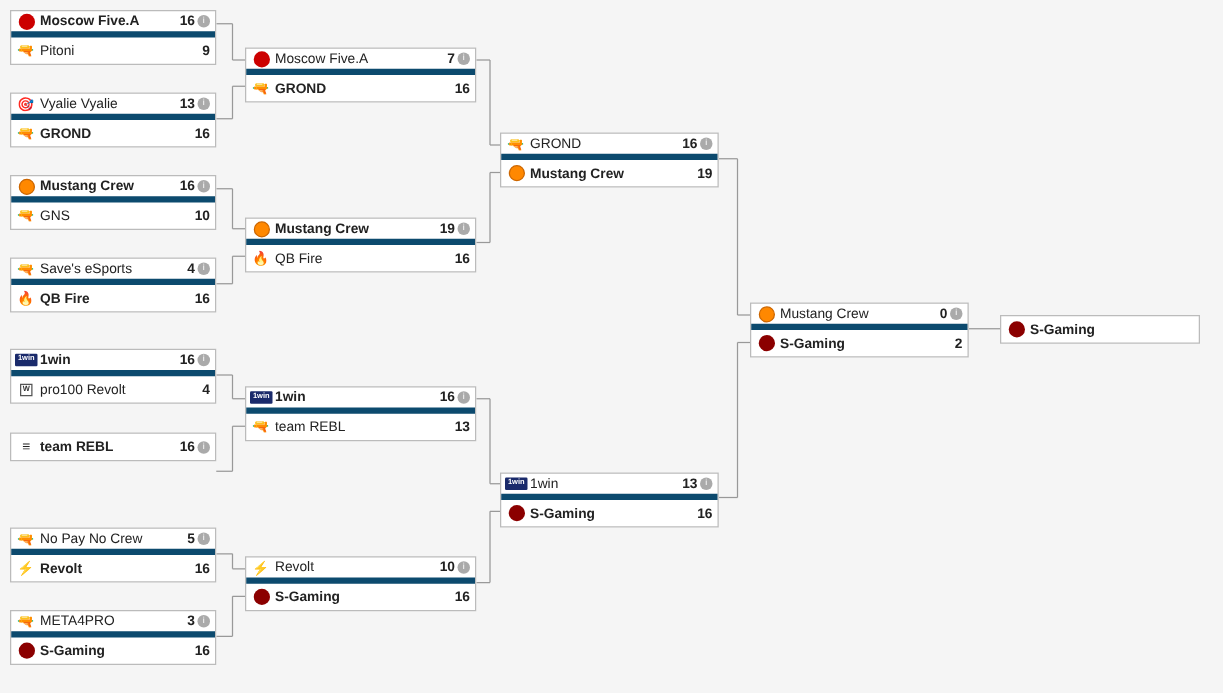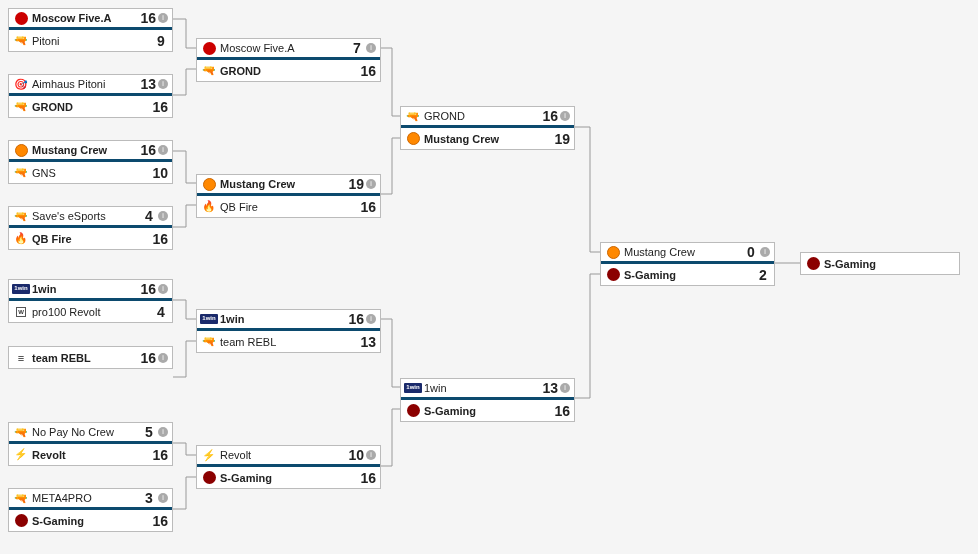--- a/index.html
+++ b/index.html
@@ -31,26 +31,26 @@
       width: 165px;
     }
     .match-box.w185 { width: 185px; }
     .match-box.w175 { width: 175px; }
 
     .tr {
       display: flex;
       align-items: center;
       padding: 1px 4px;
       height: 21px;
-      border-bottom: 3px solid #0c4a6e;
+      border-bottom: 5px solid #0c4a6e;
     }
     .tr:last-child { border-bottom: none; }
     .tr .tn { flex:1; font-size:11px; overflow:hidden; white-space:nowrap; }
     .tr .tn.b { font-weight: bold; }
-    .tr .sc { font-weight: bold; font-size:14px; min-width:14px; text-align:center; }
+    .tr .sc { font-weight: bold; font-size:11px; min-width:14px; text-align:right; }
     .tr .ic { width:16px; height:16px; margin-right:3px; flex-shrink:0; display:flex;align-items:center;justify-content:center; }
     .tr .ii { display:inline-block;width:10px;height:10px;border-radius:50%;background:#aaa;color:#fff;font-size:7px;text-align:center;line-height:10px;margin-left:2px;flex-shrink:0; }
     .ti-mustang { display:inline-block;width:13px;height:13px;background:#ff8800;border-radius:50%; border:1px solid #cc6600; }
     .ti-1win { display:inline-block;background:#1a2a6b;color:#fff;font-size:6px;font-weight:bold;padding:1px 2px;border-radius:1px;line-height:1.3; }
     .ti-quest { display:inline-block;background:#ff8800;color:#fff;font-size:6px;font-weight:bold;padding:1px 2px;border-radius:1px; }
     .ti-sgaming { display:inline-block;width:13px;height:13px;background:#8b0000;border-radius:50%; }
     .ti-moscow { display:inline-block;width:13px;height:13px;background:#cc0000;border-radius:50%; }
     .ti-pro100 { display:inline-block;background:#fff;border:1px solid #555;font-size:6px;font-weight:bold;color:#333;padding:1px;line-height:1; }
   </style>
 </head>
@@ -130,21 +130,21 @@
     <div class="tr">
       <div class="ic">🔫</div>
       <div class="tn">Pitoni</div>
       <div class="sc">9</div>
     </div>
   </div>
 
   <div class="match-box" style="left:8px;top:74px;">
     <div class="tr">
       <div class="ic">🎯</div>
-      <div class="tn">Aimhaus Pitoni</div>
+      <div class="tn">Vyalie Vyalie</div>
       <div class="sc">13</div>
       <div class="ii">i</div>
     </div>
     <div class="tr">
       <div class="ic">🔫</div>
       <div class="tn b">GROND</div>
       <div class="sc">16</div>
     </div>
   </div>
 

